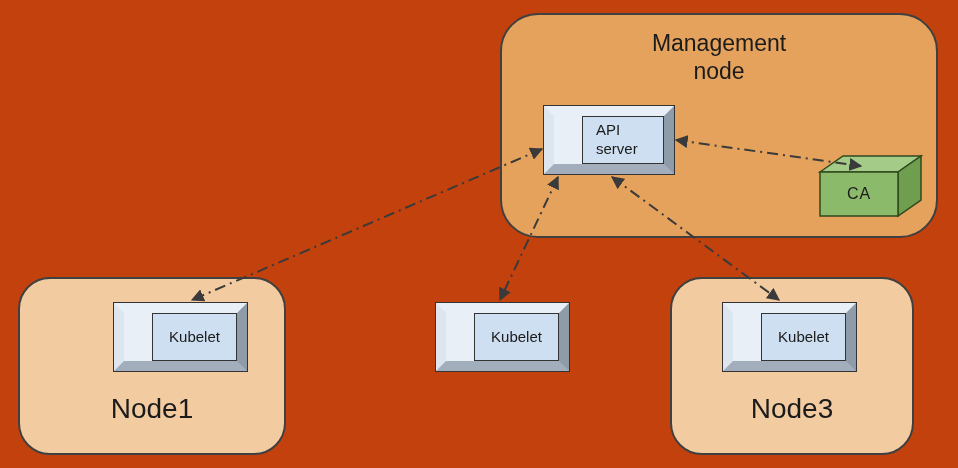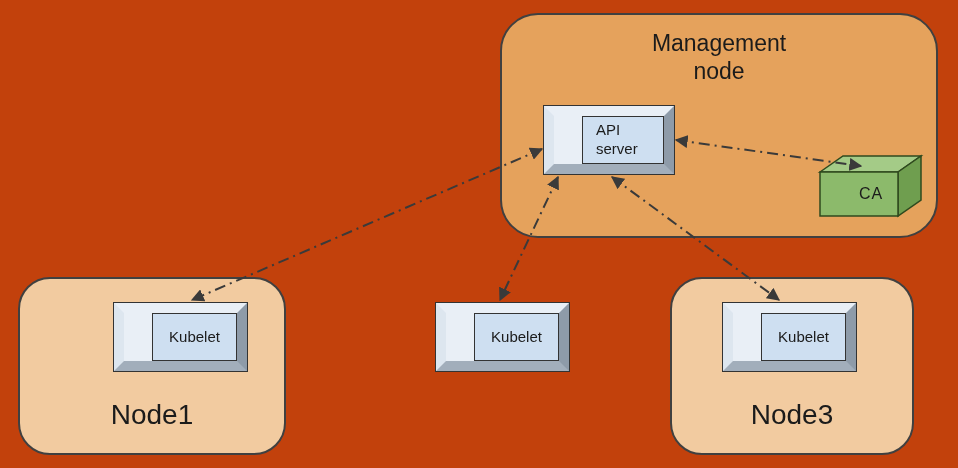--- a/index.html
+++ b/index.html
@@ -39,21 +39,21 @@
     left: 0; top: 15px; width: 100%;
     text-align: center;
     font-size: 23px;
     font-weight: 500;
     line-height: 1.2;
     color: var(--text);
     white-space: pre-line;
   }
   .node-title {
     position: absolute;
-    left: 0; top: 120px; width: 100%;
+    left: 0; top: 114px; width: 100%;
     text-align: center;
     font-size: 28px;
     font-weight: 500;
     color: var(--text);
   }
 
   
   .bevel-box {
     position: absolute;
     box-sizing: border-box;
@@ -93,21 +93,21 @@
   .bevel-face.api-face { justify-content: flex-start; }
   .api-face .box-label { text-align: left; padding-left: 13px; }
 
   
   .ca-svg { position: absolute; left: 812px; top: 148px; }
   .ca-top    { fill: var(--ca-top);   stroke: var(--ca-border); stroke-width: 1.5; }
   .ca-side   { fill: var(--ca-side);  stroke: var(--ca-border); stroke-width: 1.5; }
   .ca-front  { fill: var(--ca-front); stroke: var(--ca-border); stroke-width: 1.5; }
   .ca-label {
     position: absolute;
-    left: 820px; top: 172px; width: 102px; height: 44px;
+    left: 820px; top: 172px; width: 78px; height: 44px;
     display: flex; align-items: center; justify-content: center;
     font-size: 16px;
     letter-spacing: 1px;
     color: var(--text);
     text-align: center;
   }
 
   
   .overlay {
     position: absolute;

